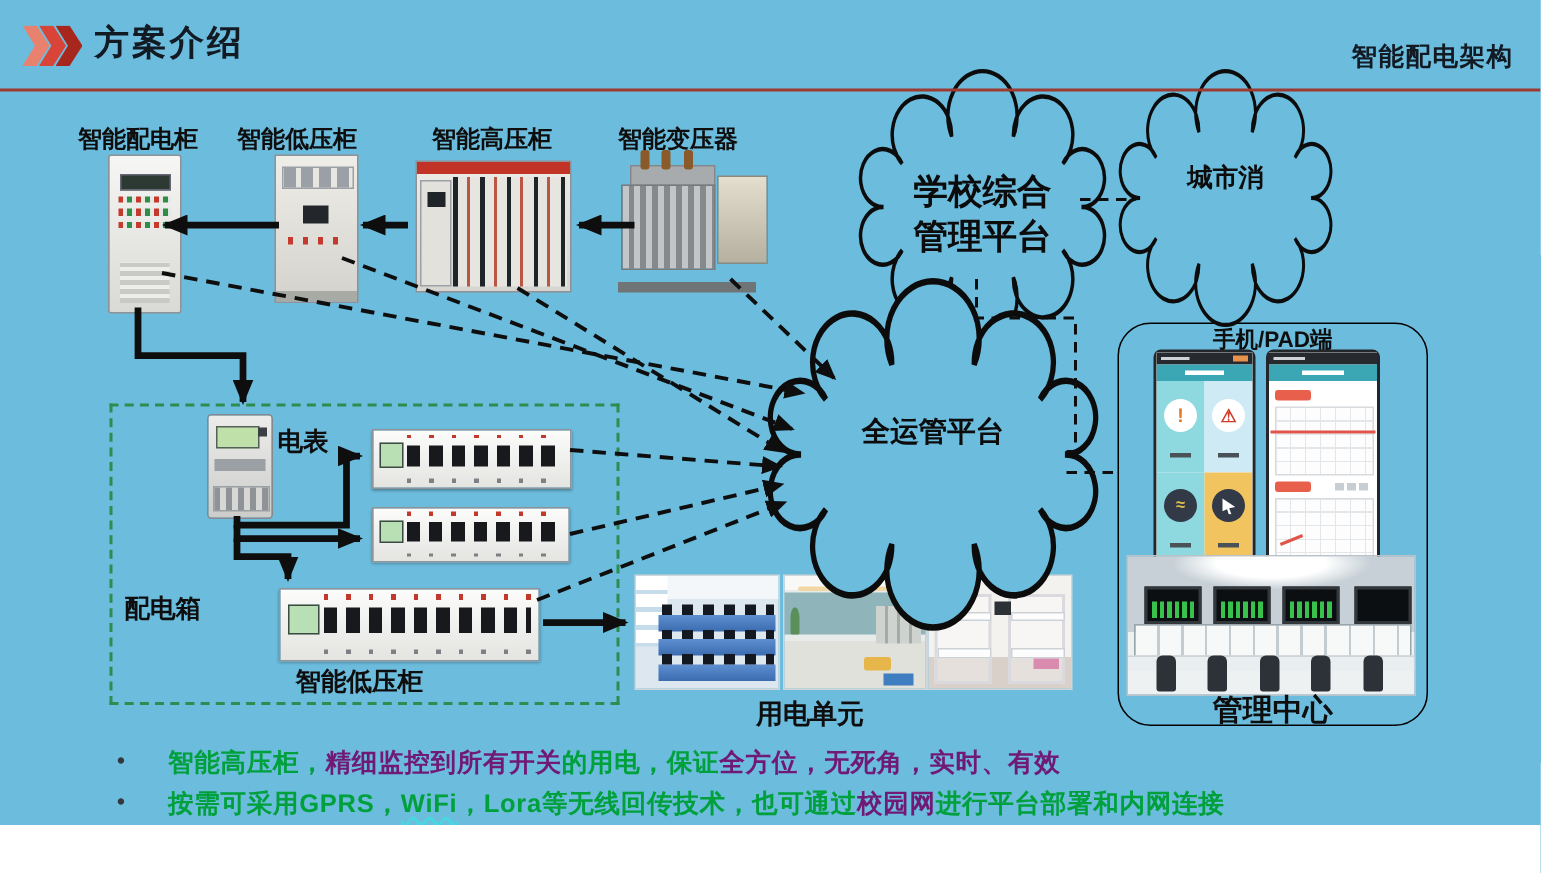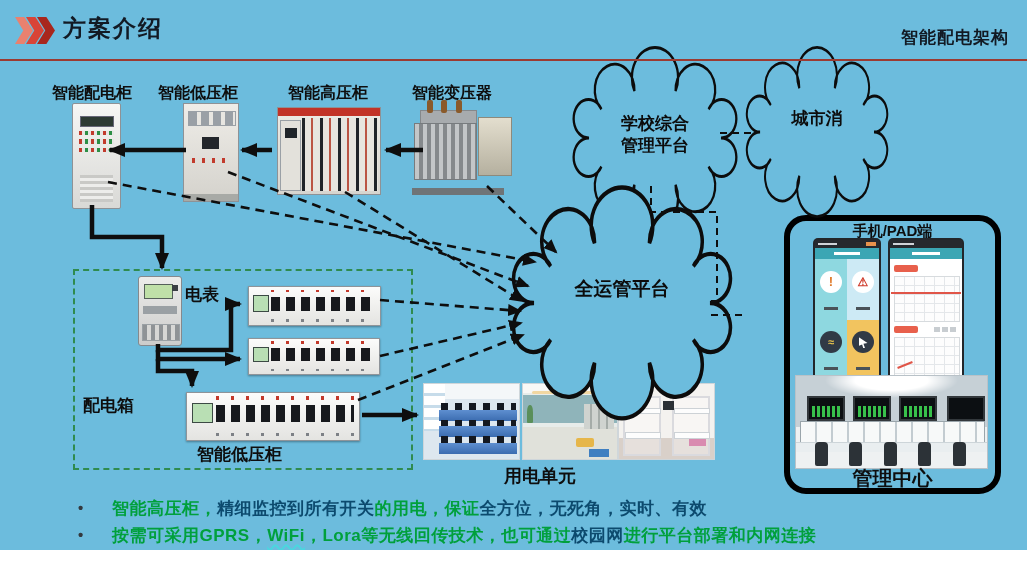--- a/index.html
+++ b/index.html
@@ -72,21 +72,21 @@
   .p2 .sofa{position:absolute;left:56%;bottom:16%;width:20%;height:12%;background:#e6b64a;border-radius:2px;}
   .p2 .bed{position:absolute;left:70%;bottom:3%;width:22%;height:11%;background:#3f7fc1;}
   .p2 .plant{position:absolute;left:4%;top:28%;width:7%;height:24%;background:#5a8f5a;border-radius:40% 40% 10% 10%;}
   .p3{left:618px;width:95px;background:linear-gradient(180deg,#f4f2ef 0 72%,#d9d0c9 72% 100%);}
   .p3 .bunk{position:absolute;top:16%;width:36%;height:74%;border:2px solid #dadade;background:rgba(255,255,255,.35);}
   .p3 .bunk i{position:absolute;left:0;width:100%;height:8%;background:#fdfdfd;border:1px solid #cdd2d6;}
   .p3 .tv{position:absolute;left:46%;top:22%;width:12%;height:12%;background:#2c3136;}
   .p3 .pink{position:absolute;right:8%;bottom:18%;width:18%;height:9%;background:#d98bb0;}
 
   
-  .panel{position:absolute;left:784px;top:215px;width:205px;height:267px;border:6px solid #000000;border-radius:22px;z-index:2;}
+  .panel{position:absolute;left:745px;top:215px;width:205px;height:267px;border:1px solid #000000;border-radius:22px;z-index:2;}
   .panel-title{position:absolute;left:0;top:1px;width:100%;text-align:center;font-size:15px;font-weight:bold;color:#0e0e0e;}
   .phone{position:absolute;top:17px;background:#23262a;border-radius:5px;padding:2px;}
   .ph1{left:23px;width:64px;height:140px;} .ph2{left:98px;width:72px;height:140px;}
   .phone .scrn{position:relative;width:100%;height:100%;background:#fff;overflow:hidden;}
   .sb{height:8px;background:#26292e;position:relative;}
   .sb i{position:absolute;left:4%;top:3px;width:30%;height:2px;background:#cfd3d8;}
   .sb b{position:absolute;right:4%;top:2px;width:16%;height:4px;background:#e8924c;}
   .appbar{height:11px;background:#3ba6b4;position:relative;}
   .appbar i{position:absolute;left:30%;top:4px;width:40%;height:3px;background:#ffffff;}
   .tiles{position:absolute;left:0;top:19px;right:0;bottom:0;display:grid;grid-template-columns:1fr 1fr;grid-template-rows:1fr 1fr;}
@@ -113,21 +113,21 @@
   .mc .mon i{position:absolute;left:8%;bottom:10%;width:84%;height:55%;background:repeating-linear-gradient(90deg,#38c14b 0 3px,transparent 3px 5px);}
   .mc .band{position:absolute;left:2%;top:49%;width:96%;height:22%;border:1px solid #9aa5ab;
       background:repeating-linear-gradient(90deg,#f7f9f9 0 14px,#c3ccd1 14px 16px);}
   .mc .desk{position:absolute;left:0;top:72%;width:100%;height:9%;background:#e9eef0;border-top:1px solid #cdd5d9;}
   .mc .chair{position:absolute;bottom:2%;width:13px;height:24px;background:#2c3237;border-radius:4px 4px 2px 2px;}
 
   
   .bullets{position:absolute;left:78px;top:497px;z-index:7;}
   .bullet{display:flex;align-items:flex-start;height:27px;font-size:17px;font-weight:bold;letter-spacing:.5px;}
   .bullet .mark{color:#33383d;font-size:15px;width:34px;padding-top:2px;}
-  .seg-green{color:#00a03c;} .seg-red{color:#0c4a6e;}
+  .seg-green{color:#00a03c;} .seg-red{color:#701a75;}
   .wavy{text-decoration:underline;text-decoration-style:wavy;text-decoration-color:#49d7df;text-decoration-thickness:2px;text-underline-offset:3px;}
 
   .bottom-strip{position:absolute;left:0;top:571px;width:100%;height:11px;background:linear-gradient(#74797d,#a9adb0);z-index:9;}
 
   svg.wires{position:absolute;left:0;top:0;z-index:5;pointer-events:none;}
   .cloud-lbl{position:absolute;z-index:6;text-align:center;font-weight:bold;color:#0c0c0c;line-height:1.3;}
 </style>
 </head>
 <body>
 
@@ -362,21 +362,21 @@
       <line x1="358" y1="400" x2="523" y2="335" marker-end="url(#ahD)"></line>
     </g>
 
     <g stroke="#0e0e0e" stroke-width="2" stroke-dasharray="7,5" fill="none">
       <line x1="720" y1="133" x2="757" y2="133"></line>
       <polyline points="651,186 651,212 717,212 717,301 709,301"></polyline>
       <line x1="711" y1="315" x2="743" y2="315"></line>
     </g>
   </svg>
 
-  <div class="cloud-lbl" style="left:595px;top:113px;width:120px;font-size:17px;">
+  <div class="cloud-lbl" style="left:595px;top:113px;width:120px;font-size:23px;">
     <div>学校综合</div>
       <div>管理平台</div>
   </div>
   <div class="cloud-lbl" style="left:762px;top:108px;width:110px;font-size:17px;">
     <div>城市消</div>
   </div>
   <div class="cloud-lbl" style="left:542px;top:277px;width:160px;font-size:19px;">
       <div>全运管平台</div>
   </div>
 

